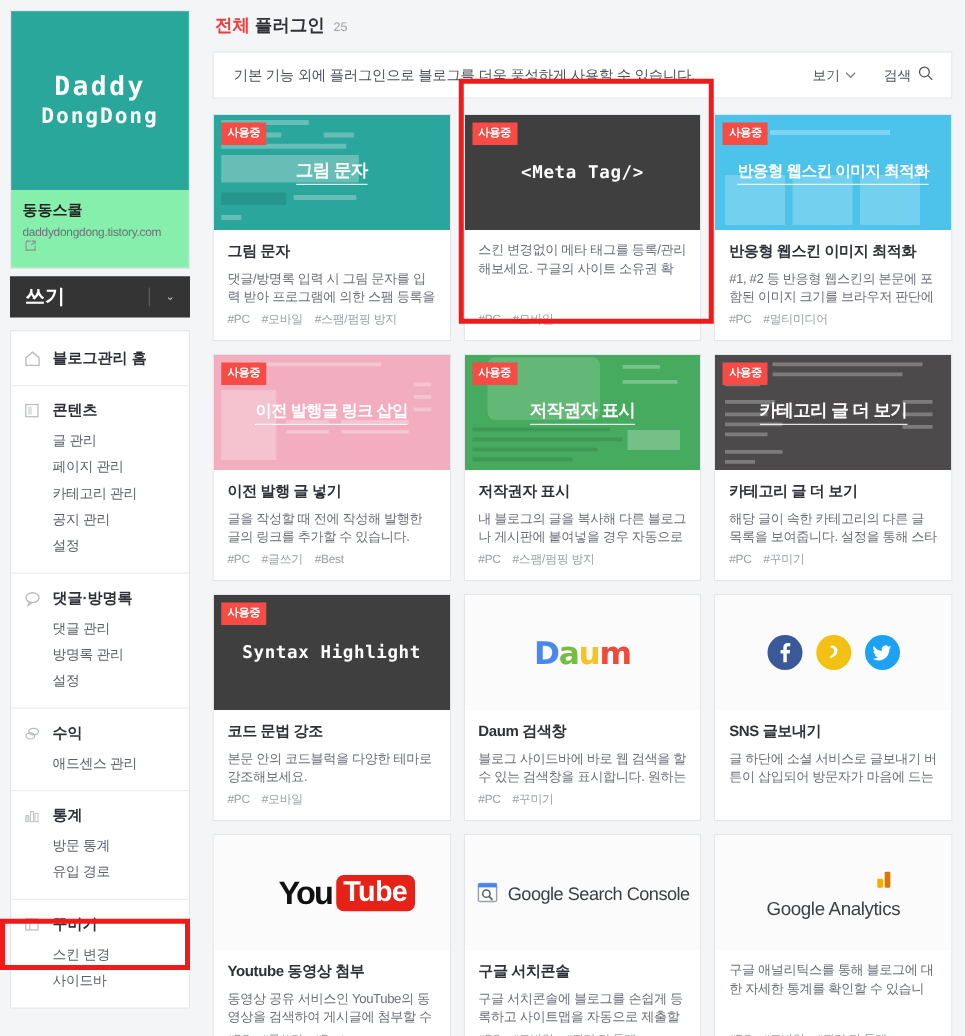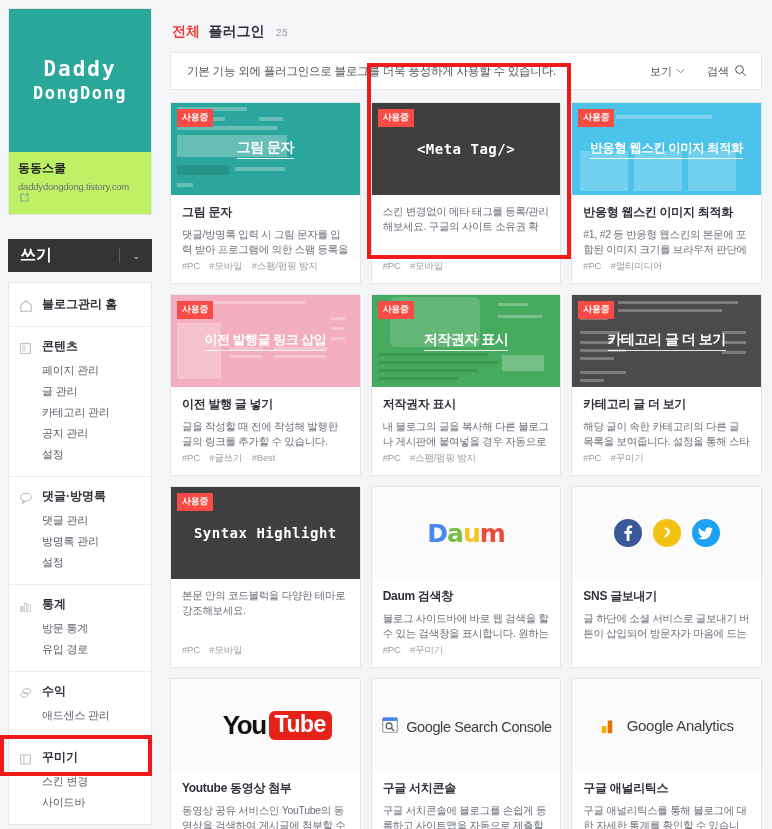--- a/index.html
+++ b/index.html
@@ -14,23 +14,23 @@
   .page { position: relative; width: 772px; height: 829px; display: flex; }
 
   
   .sidebar {
     width: 160px;
     flex: 0 0 160px;
     background: #f4f5f7;
     padding: 8px 8px 0 8px;
   }
   .blog-card {
-    background: #bef264;
+    background: #86efac;
     border: 1px solid #e4e6ea;
-    margin-bottom: 24px;
+    margin-bottom: 6px;
   }
   .blog-thumb {
     height: 143px;
     background: #2aa79b;
     display: flex; flex-direction: column;
     align-items: center; justify-content: center;
     color: #fff;
   }
   .blog-thumb .l1 {
     font-family: "DejaVu Sans Mono", monospace;
@@ -58,36 +58,36 @@
 
   .nav-block {
     background: #fff;
     border: 1px solid #e4e6ea;
     border-bottom: none;
   }
   .nav-block:last-of-type { border-bottom: 1px solid #e4e6ea; }
   .nav-group { padding: 11px 0 11px 0; border-bottom: 1px solid #ededed; }
   .nav-group:last-child { border-bottom: none; }
   .nav-head {
-    display: flex; align-items: flex-end;
+    display: flex; align-items: center;
     padding: 0 10px; font-size: 12px; font-weight: bold; color: #2e3138;
     cursor: pointer;
   }
   .nav-head .nico { width: 17px; margin-right: 6px; display:flex; align-items:center; }
   .nav-sub { list-style: none; margin: 5px 0 0 0; padding: 0; }
   .nav-sub li {
     font-size: 11px; color: #5b6068;
     padding: 3px 10px 3px 33px; cursor: pointer;
     letter-spacing: -0.2px;
   }
   .nav-group.single { padding: 13px 0 13px 0; }
 
   
   .main { flex: 1; padding: 8px 10px 0 10px; min-width: 0; }
-  .page-title { font-size: 14px; font-weight: bold; color: #2e3138; margin: 15px 0 11px 2px; font-family: Liberation Mono, monospace; }
+  .page-title { font-size: 14px; font-weight: bold; color: #2e3138; margin: 4px 0 11px 2px; }
   .page-title .hl { color: #f03c3c; }
   .page-title .cnt { font-size: 10px; font-weight: normal; color: #9aa0a6; margin-left: 3px; }
 
   .toolbar {
     background: #fff; border: 1px solid #e4e6ea;
     height: 38px; display: flex; align-items: center;
     padding: 0 14px 0 16px; margin-bottom: 12px;
   }
   .toolbar .desc { flex: 1; font-size: 11.5px; color: #4b5058; letter-spacing: -0.2px; }
   .tb-item { display: flex; align-items: center; font-size: 11px; color: #4b5058; cursor: pointer; }
@@ -149,21 +149,21 @@
   .daum { font-family: "DejaVu Sans", sans-serif; font-weight: bold; font-size: 25px; letter-spacing: -1px; }
   .daum .b { color: #4a87ee; } .daum .g { color: #78bd43; }
   .daum .y { color: #f6c324; } .daum .r { color: #ec4a3b; }
   .sns-row { display: flex; gap: 11px; }
   .sns-ic { width: 28px; height: 28px; border-radius: 50%; display:flex; align-items:center; justify-content:center; color:#fff; font-weight:bold; }
   .yt-wrap { display: flex; align-items: center; }
   .yt-you { font-family: "Liberation Sans", sans-serif; font-weight: bold; font-size: 26px; color: #111; letter-spacing: -1.5px; margin-left: 24px; }
   .yt-tube { background: #e62117; color: #fff; font-weight: bold; font-size: 23px; border-radius: 6px; padding: 0 6px 2px 6px; margin-left: 3px; letter-spacing: -0.5px; }
   .gsc-wrap { display: flex; align-items: flex-end; gap: 6px; }
   .gsc-text { font-size: 14.5px; color: #3c4043; letter-spacing: -0.4px; }
-  .ga-wrap { display: flex; align-items: center; gap: 7px; }
+  .ga-wrap { display: flex; align-items: flex-end; gap: 7px; flex-direction: column; }
   .ga-text { font-size: 15px; color: #3c4043; letter-spacing: -0.3px; }
 
   
   .anno {
     position: absolute; border: 4px solid #f01a1a;
     pointer-events: none; z-index: 50;
   }
 </style>
 </head>
 <body>
@@ -215,74 +215,74 @@
         <div class="nav-head">
           <span class="nico">
             <svg width="13" height="13" viewBox="0 0 16 16">
                 <rect x="2" y="2" width="12" height="12" fill="none" stroke="#b6bbc2" stroke-width="1.2"></rect>
                 <rect x="4" y="4" width="4" height="8" fill="#dfe2e6"></rect>
               </svg>
           </span>
           <span>콘텐츠</span>
         </div>
         <ul class="nav-sub">
+          <li>글 관리</li>
           <li>페이지 관리</li>
-          <li>글 관리</li>
           <li>카테고리 관리</li>
           <li>공지 관리</li>
           <li>설정</li>
         </ul>
       </div>
 
       <div class="nav-group">
         <div class="nav-head">
           <span class="nico">
             <svg width="14" height="14" viewBox="0 0 16 16">
                 <ellipse cx="8" cy="7" rx="6" ry="4.5" fill="none" stroke="#b6bbc2" stroke-width="1.2"></ellipse>
                 <path d="M5 11l-1 3 3.5-2.4" fill="none" stroke="#b6bbc2" stroke-width="1.2"></path>
               </svg>
           </span>
           <span>댓글·방명록</span>
         </div>
         <ul class="nav-sub">
           <li>댓글 관리</li>
           <li>방명록 관리</li>
           <li>설정</li>
+        </ul>
+      </div>
+
+      <div class="nav-group">
+        <div class="nav-head">
+          <span class="nico">
+            <svg width="14" height="14" viewBox="0 0 16 16">
+                <ellipse cx="9" cy="6" rx="4.5" ry="3" fill="none" stroke="#b6bbc2" stroke-width="1.1"></ellipse>
+                <ellipse cx="6" cy="10" rx="4" ry="2.8" fill="none" stroke="#b6bbc2" stroke-width="1.1"></ellipse>
+              </svg>
+          </span>
+          <span>수익</span>
+        </div>
+        <ul class="nav-sub">
+          <li>애드센스 관리</li>
         </ul>
       </div>
 
       <div class="nav-group">
         <div class="nav-head">
           <span class="nico">
             <svg width="13" height="13" viewBox="0 0 16 16">
                 <rect x="2" y="8" width="3" height="6" fill="#dfe2e6" stroke="#b6bbc2" stroke-width="0.8"></rect>
                 <rect x="6.5" y="4" width="3" height="10" fill="none" stroke="#b6bbc2" stroke-width="0.9"></rect>
                 <rect x="11" y="6" width="3" height="8" fill="none" stroke="#b6bbc2" stroke-width="0.9"></rect>
               </svg>
           </span>
           <span>통계</span>
         </div>
         <ul class="nav-sub">
           <li>방문 통계</li>
           <li>유입 경로</li>
-        </ul>
-      </div>
-
-      <div class="nav-group">
-        <div class="nav-head">
-          <span class="nico">
-            <svg width="14" height="14" viewBox="0 0 16 16">
-                <ellipse cx="9" cy="6" rx="4.5" ry="3" fill="none" stroke="#b6bbc2" stroke-width="1.1"></ellipse>
-                <ellipse cx="6" cy="10" rx="4" ry="2.8" fill="none" stroke="#b6bbc2" stroke-width="1.1"></ellipse>
-              </svg>
-          </span>
-          <span>수익</span>
-        </div>
-        <ul class="nav-sub">
-          <li>애드센스 관리</li>
         </ul>
       </div>
 
       <div class="nav-group">
         <div class="nav-head">
           <span class="nico">
             <svg width="13" height="13" viewBox="0 0 16 16">
                 <rect x="2" y="2.5" width="12" height="11" fill="none" stroke="#b6bbc2" stroke-width="1.2"></rect>
                 <line x1="6" y1="2.5" x2="6" y2="13.5" stroke="#b6bbc2" stroke-width="1.1"></line>
               </svg>
@@ -461,20 +461,21 @@
           </div>
         </div>
       </div>
 
       <div class="card">
         <div class="card-thumb bg-dark">
           <span class="badge">사용중</span>
           <span class="thumb-cap mono">Syntax Highlight</span>
         </div>
         <div class="card-body">
+          <div class="card-title">코드 문법 강조</div>
           <div class="card-desc">본문 안의 코드블럭을 다양한 테마로 강조해보세요.</div>
           <div class="card-tags">
             <span>#PC</span>
             <span>#모바일</span>
           </div>
         </div>
       </div>
 
       <div class="card">
         <div class="card-thumb bg-plain">
@@ -561,21 +562,20 @@
         <div class="card-thumb bg-plain">
           <span class="ga-wrap">
             <svg width="20" height="20" viewBox="0 0 22 22">
               <rect x="2" y="12" width="5" height="8" rx="1" fill="#f9ab00"></rect>
               <rect x="8.5" y="6" width="5" height="14" rx="1" fill="#e37400"></rect>
             </svg>
             <span class="ga-text">Google Analytics</span>
           </span>
         </div>
         <div class="card-body">
-          <div class="card-title">구글 애널리틱스</div>
           <div class="card-desc">구글 애널리틱스를 통해 블로그에 대한 자세한 통계를 확인할 수 있습니다.</div>
           <div class="card-tags">
             <span>#PC</span>
             <span>#모바일</span>
             <span>#관리 및 통계</span>
           </div>
         </div>
       </div>
 
     </div>

